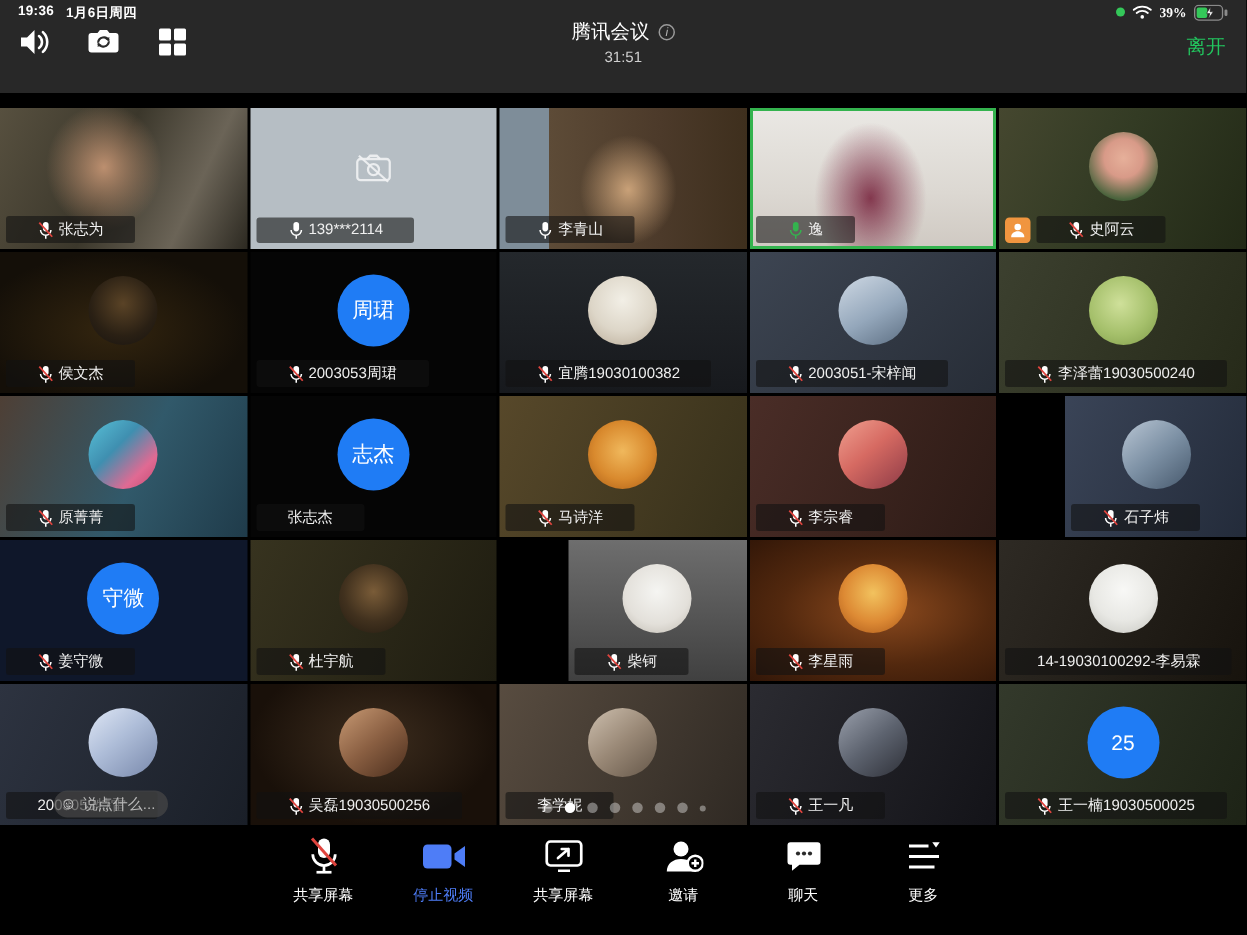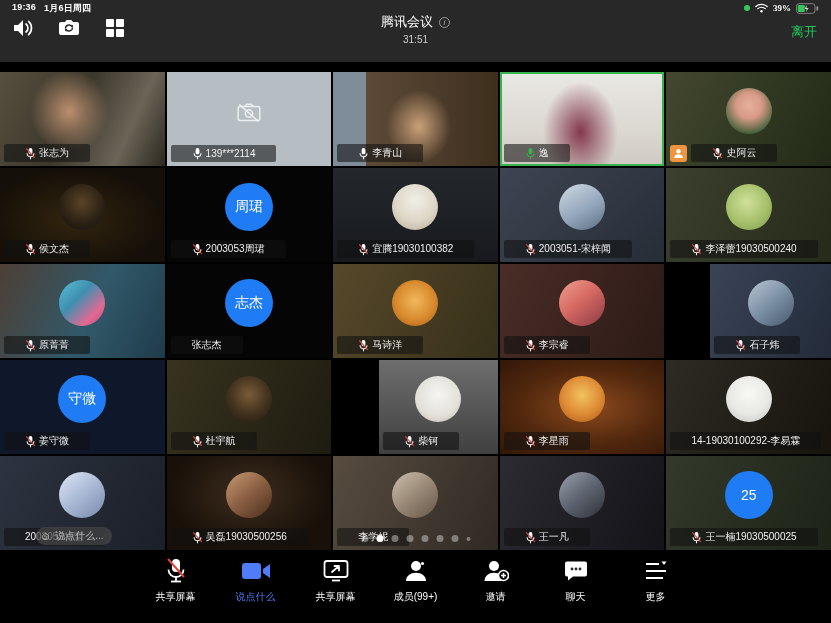--- a/index.html
+++ b/index.html
@@ -493,41 +493,31 @@
     </div>
     <div class="tb-label">共享屏幕</div>
   </div>
   <div class="tb-item">
     <div class="tb-icon">
       <svg width="30" height="20" viewBox="0 0 30 20">
         <rect x="1" y="2" width="19" height="16" rx="3" fill="#4e7df7"></rect>
         <path d="M22 8 l7 -5 v14 l-7 -5 z" fill="#4e7df7"></path>
       </svg>
     </div>
-    <div class="tb-label accent">说点什么</div>
+    <div class="tb-label accent">停止视频</div>
   </div>
   <div class="tb-item">
     <div class="tb-icon">
       <svg width="26" height="24" viewBox="0 0 26 24">
         <rect x="1.5" y="2" width="23" height="16" rx="2.5" fill="none" stroke="#fff" stroke-width="1.8"></rect>
         <path d="M9 13 l7 -6 m0 0 h-4.5 m4.5 0 v4.5" fill="none" stroke="#fff" stroke-width="1.8" stroke-linecap="round"></path>
         <line x1="9" y1="21.5" x2="17" y2="21.5" stroke="#fff" stroke-width="1.8"></line>
       </svg>
     </div>
     <div class="tb-label">共享屏幕</div>
-  </div>
-  <div class="tb-item">
-    <div class="tb-icon">
-      <svg width="26" height="24" viewBox="0 0 26 24">
-        <circle cx="13" cy="7" r="5" fill="#fff"></circle>
-        <path d="M3 22c0-5.2 4.5-8.3 10-8.3s10 3.1 10 8.3z" fill="#fff"></path>
-        <circle cx="19.5" cy="4.5" r="1.6" fill="#fff"></circle>
-      </svg>
-    </div>
-    <div class="tb-label">成员(99+)</div>
   </div>
   <div class="tb-item">
     <div class="tb-icon">
       <svg width="26" height="24" viewBox="0 0 26 24">
         <circle cx="11" cy="7" r="5" fill="#fff"></circle>
         <path d="M1.5 22c0-5.2 4.3-8.3 9.5-8.3s9.5 3.1 9.5 8.3z" fill="#fff"></path>
         <circle cx="20.5" cy="16.5" r="5" fill="#000" stroke="#fff" stroke-width="1.6"></circle>
         <line x1="20.5" y1="14" x2="20.5" y2="19" stroke="#fff" stroke-width="1.6"></line>
         <line x1="18" y1="16.5" x2="23" y2="16.5" stroke="#fff" stroke-width="1.6"></line>
       </svg>

